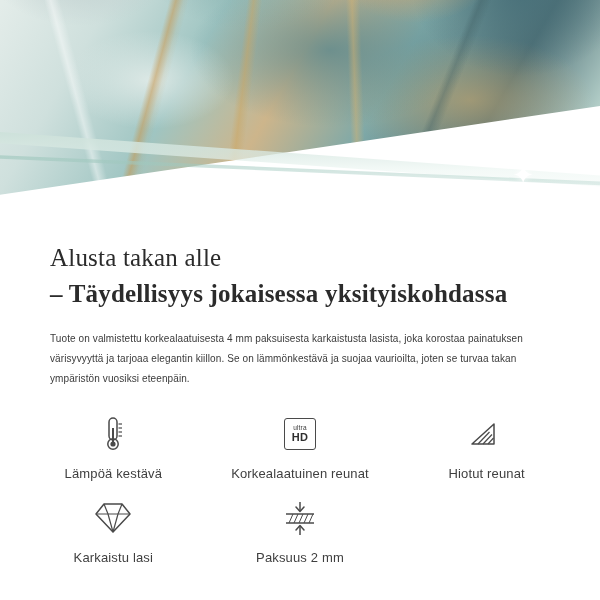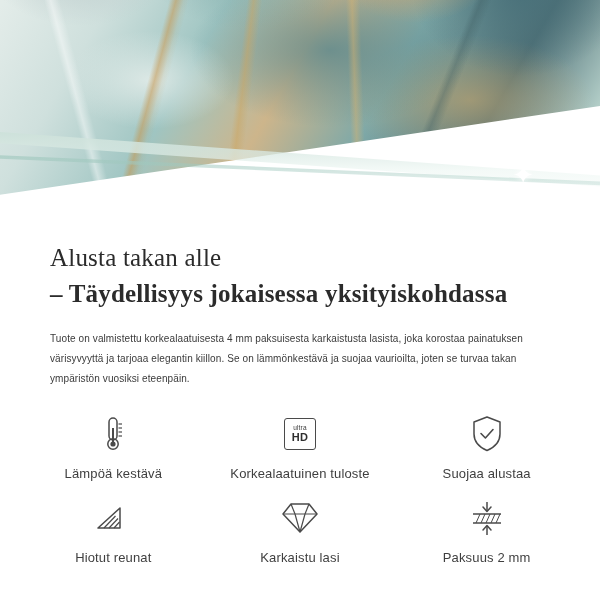--- a/index.html
+++ b/index.html
@@ -208,32 +208,23 @@
       <div class="feature-label">Lämpöä kestävä</div>
     </div>
 
     <div class="feature">
       <div class="feature-icon">
         <div class="ultrahd-box">
           <span class="u1">ultra</span>
           <span class="u2">HD</span>
         </div>
       </div>
-      <div class="feature-label">Korkealaatuinen tuloste</div>
-    </div>
-
-    <div class="feature">
-      <div class="feature-icon">
-        <svg width="36" height="40" viewBox="0 0 36 40">
-          <path d="M18 3 L31 8 V20 C31 28 25 33.5 18 36.5 C11 33.5 5 28 5 20 V8 Z" fill="none" stroke="#4a4a4a" stroke-width="1.5" stroke-linejoin="round"></path>
-          <polyline points="12,19.5 16.4,24 24,15.5" fill="none" stroke="#4a4a4a" stroke-width="1.6" stroke-linecap="round" stroke-linejoin="round"></polyline>
-        </svg>
-      </div>
-      <div class="feature-label">Suojaa alustaa</div>
-    </div>
+      <div class="feature-label">Korkealaatuinen reunat</div>
+    </div>
+
 
     <div class="feature">
       <div class="feature-icon">
         <svg width="40" height="34" viewBox="0 0 40 34">
           <path d="M5 27 L27 27 L27 7 Z" fill="none" stroke="#4a4a4a" stroke-width="1.5" stroke-linejoin="round"></path>
           <line x1="11" y1="27" x2="22.5" y2="15" stroke="#4a4a4a" stroke-width="1.2"></line>
           <line x1="16" y1="27" x2="25" y2="17.5" stroke="#4a4a4a" stroke-width="1.2"></line>
           <line x1="21" y1="27" x2="26.5" y2="21" stroke="#4a4a4a" stroke-width="1.2"></line>
         </svg>
       </div>

